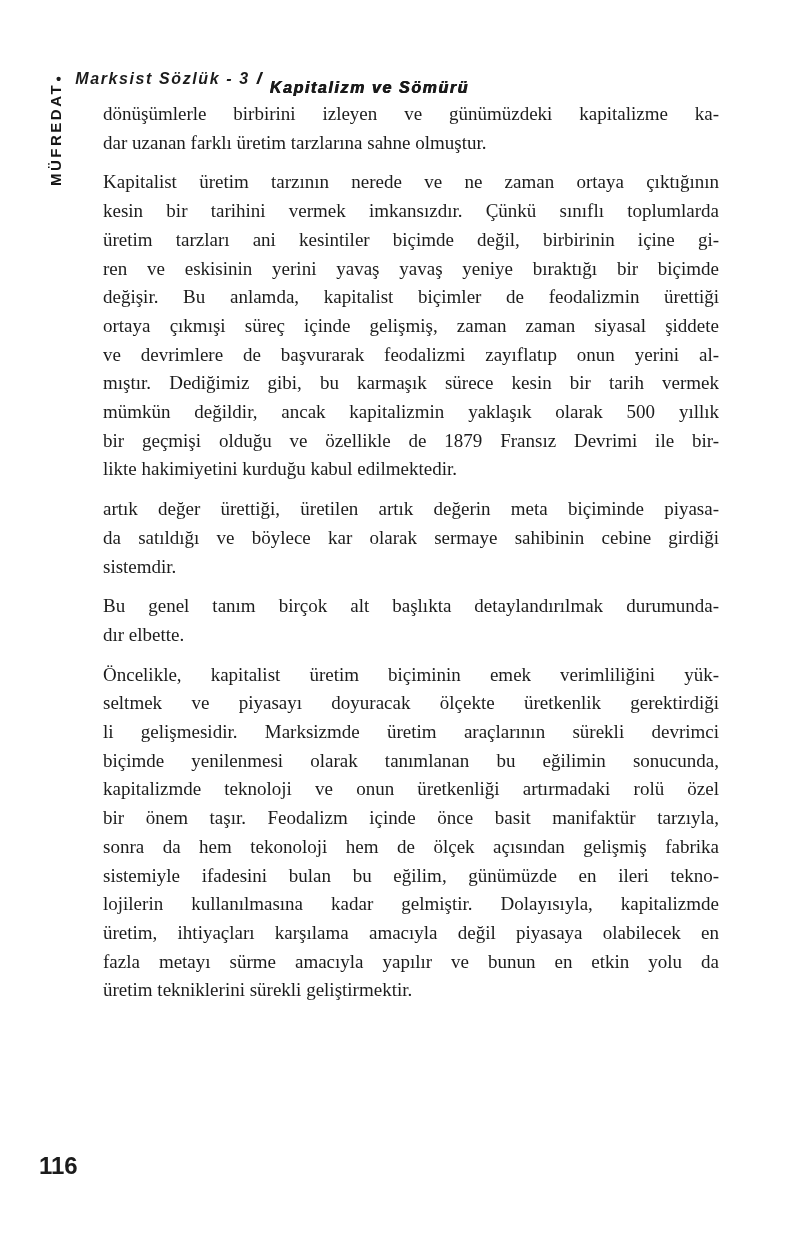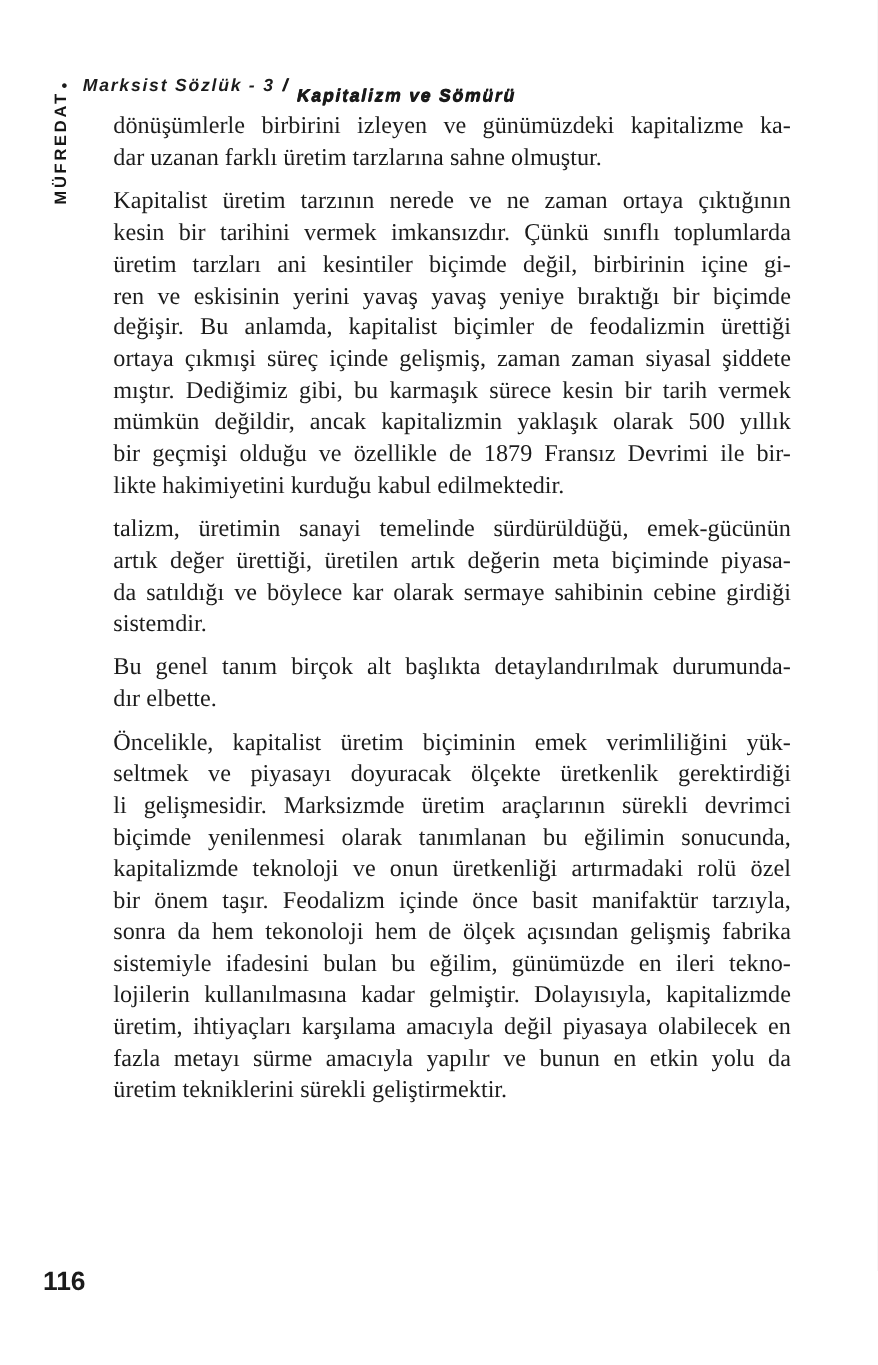--- a/index.html
+++ b/index.html
@@ -54,21 +54,21 @@
     letter-spacing: 2.5px;
     color: #161616;
     white-space: nowrap;
   }
   
   .text-block {
     position: absolute;
     top: 100px;
     left: 103px;
     width: 616px;
-    font-size: 22px;
+    font-size: 19px;
     line-height: 28.7px;
   }
   .paragraph { margin: 0 0 11px 0; }
   .paragraph:last-child { margin-bottom: 0; }
   .line {
     text-align: justify;
     text-align-last: justify;
   }
   .line.last { text-align-last: left; }
   
@@ -102,27 +102,27 @@
         <div class="line">dönüşümlerle birbirini izleyen ve günümüzdeki kapitalizme ka-</div>
         <div class="line last">dar uzanan farklı üretim tarzlarına sahne olmuştur.</div>
       </div>
     <div class="paragraph">
         <div class="line">Kapitalist üretim tarzının nerede ve ne zaman ortaya çıktığının</div>
         <div class="line">kesin bir tarihini vermek imkansızdır. Çünkü sınıflı toplumlarda</div>
         <div class="line">üretim tarzları ani kesintiler biçimde değil, birbirinin içine gi-</div>
         <div class="line">ren ve eskisinin yerini yavaş yavaş yeniye bıraktığı bir biçimde</div>
         <div class="line">değişir. Bu anlamda, kapitalist biçimler de feodalizmin ürettiği</div>
         <div class="line">ortaya çıkmışi süreç içinde gelişmiş, zaman zaman siyasal şiddete</div>
+        <div class="line">ve devrimlere de başvurarak feodalizmi zayıflatıp onun yerini al-</div>
         <div class="line">mıştır. Dediğimiz gibi, bu karmaşık sürece kesin bir tarih vermek</div>
         <div class="line">mümkün değildir, ancak kapitalizmin yaklaşık olarak 500 yıllık</div>
         <div class="line">bir geçmişi olduğu ve özellikle de 1879 Fransız Devrimi ile bir-</div>
         <div class="line last">likte hakimiyetini kurduğu kabul edilmektedir.</div>
       </div>
     <div class="paragraph">
-        <div class="line">talizm, üretimin sanayi temelinde sürdürüldüğü, emek-gücünün</div>
         <div class="line">artık değer ürettiği, üretilen artık değerin meta biçiminde piyasa-</div>
         <div class="line">da satıldığı ve böylece kar olarak sermaye sahibinin cebine girdiği</div>
         <div class="line last">sistemdir.</div>
       </div>
     <div class="paragraph">
         <div class="line">Bu genel tanım birçok alt başlıkta detaylandırılmak durumunda-</div>
         <div class="line last">dır elbette.</div>
       </div>
     <div class="paragraph">
         <div class="line">Öncelikle, kapitalist üretim biçiminin emek verimliliğini yük-</div>

